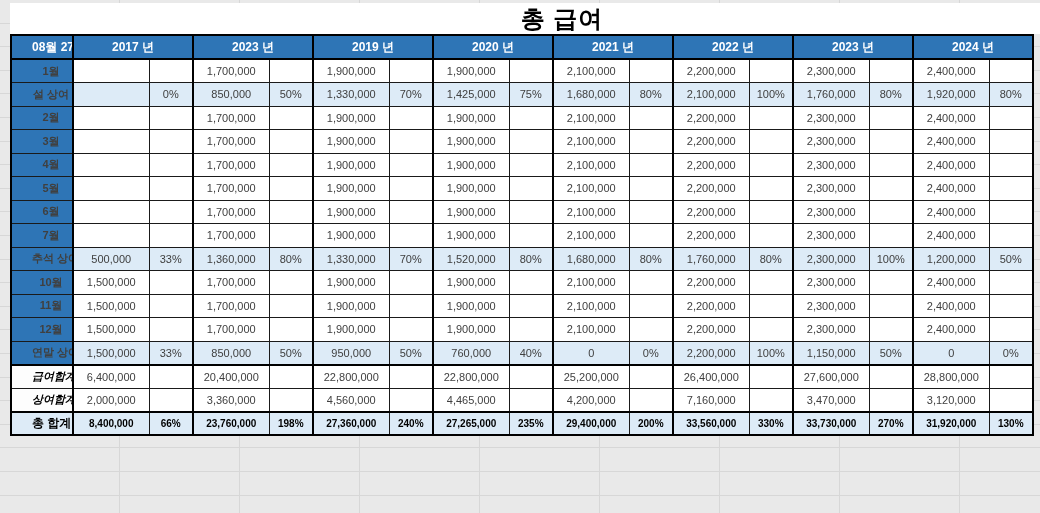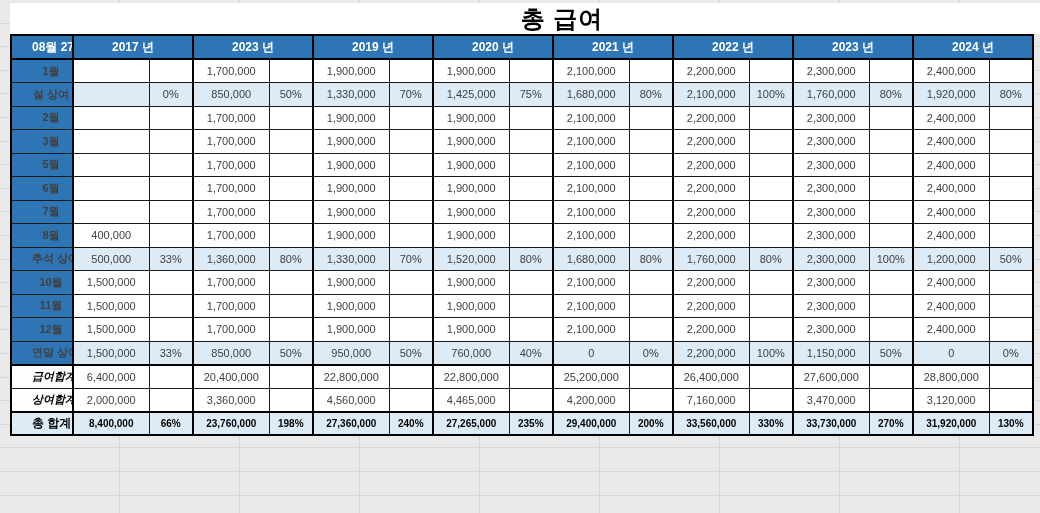--- a/index.html
+++ b/index.html
@@ -166,20 +166,39 @@
             <td class="val thickL">2,100,000</td>
             <td class="pct"></td>
             <td class="val thickL">2,200,000</td>
             <td class="pct"></td>
             <td class="val thickL">2,300,000</td>
             <td class="pct"></td>
             <td class="val thickL">2,400,000</td>
             <td class="pct edgeR"></td>
           </tr>
           <tr class="row-month">
+            <td class="lbl edgeL">4월</td>
+            <td class="val thickL"></td>
+            <td class="pct"></td>
+            <td class="val thickL">1,700,000</td>
+            <td class="pct"></td>
+            <td class="val thickL">1,900,000</td>
+            <td class="pct"></td>
+            <td class="val thickL">1,900,000</td>
+            <td class="pct"></td>
+            <td class="val thickL">2,100,000</td>
+            <td class="pct"></td>
+            <td class="val thickL">2,200,000</td>
+            <td class="pct"></td>
+            <td class="val thickL">2,300,000</td>
+            <td class="pct"></td>
+            <td class="val thickL">2,400,000</td>
+            <td class="pct edgeR"></td>
+          </tr>
+          <tr class="row-month">
             <td class="lbl edgeL">5월</td>
             <td class="val thickL"></td>
             <td class="pct"></td>
             <td class="val thickL">1,700,000</td>
             <td class="pct"></td>
             <td class="val thickL">1,900,000</td>
             <td class="pct"></td>
             <td class="val thickL">1,900,000</td>
             <td class="pct"></td>
             <td class="val thickL">2,100,000</td>
@@ -206,39 +225,20 @@
             <td class="val thickL">2,200,000</td>
             <td class="pct"></td>
             <td class="val thickL">2,300,000</td>
             <td class="pct"></td>
             <td class="val thickL">2,400,000</td>
             <td class="pct edgeR"></td>
           </tr>
           <tr class="row-month">
             <td class="lbl edgeL">7월</td>
             <td class="val thickL"></td>
-            <td class="pct"></td>
-            <td class="val thickL">1,700,000</td>
-            <td class="pct"></td>
-            <td class="val thickL">1,900,000</td>
-            <td class="pct"></td>
-            <td class="val thickL">1,900,000</td>
-            <td class="pct"></td>
-            <td class="val thickL">2,100,000</td>
-            <td class="pct"></td>
-            <td class="val thickL">2,200,000</td>
-            <td class="pct"></td>
-            <td class="val thickL">2,300,000</td>
-            <td class="pct"></td>
-            <td class="val thickL">2,400,000</td>
-            <td class="pct edgeR"></td>
-          </tr>
-          <tr class="row-month">
-            <td class="lbl edgeL">8월</td>
-            <td class="val thickL">400,000</td>
             <td class="pct"></td>
             <td class="val thickL">1,700,000</td>
             <td class="pct"></td>
             <td class="val thickL">1,900,000</td>
             <td class="pct"></td>
             <td class="val thickL">1,900,000</td>
             <td class="pct"></td>
             <td class="val thickL">2,100,000</td>
             <td class="pct"></td>
             <td class="val thickL">2,200,000</td>

